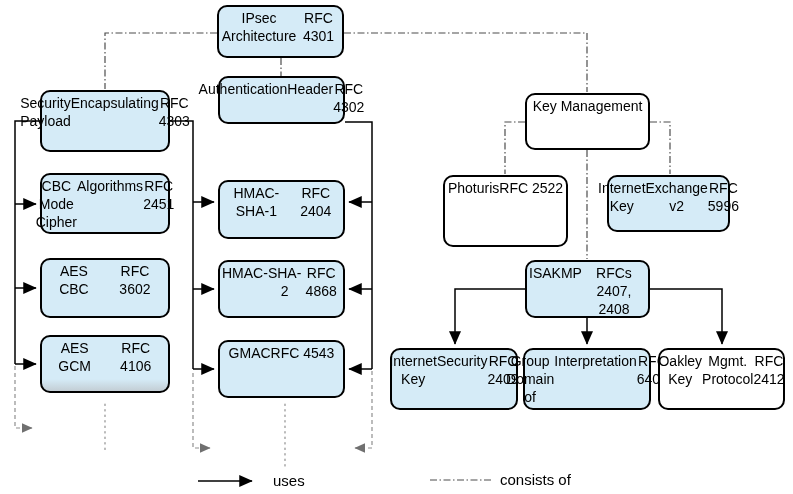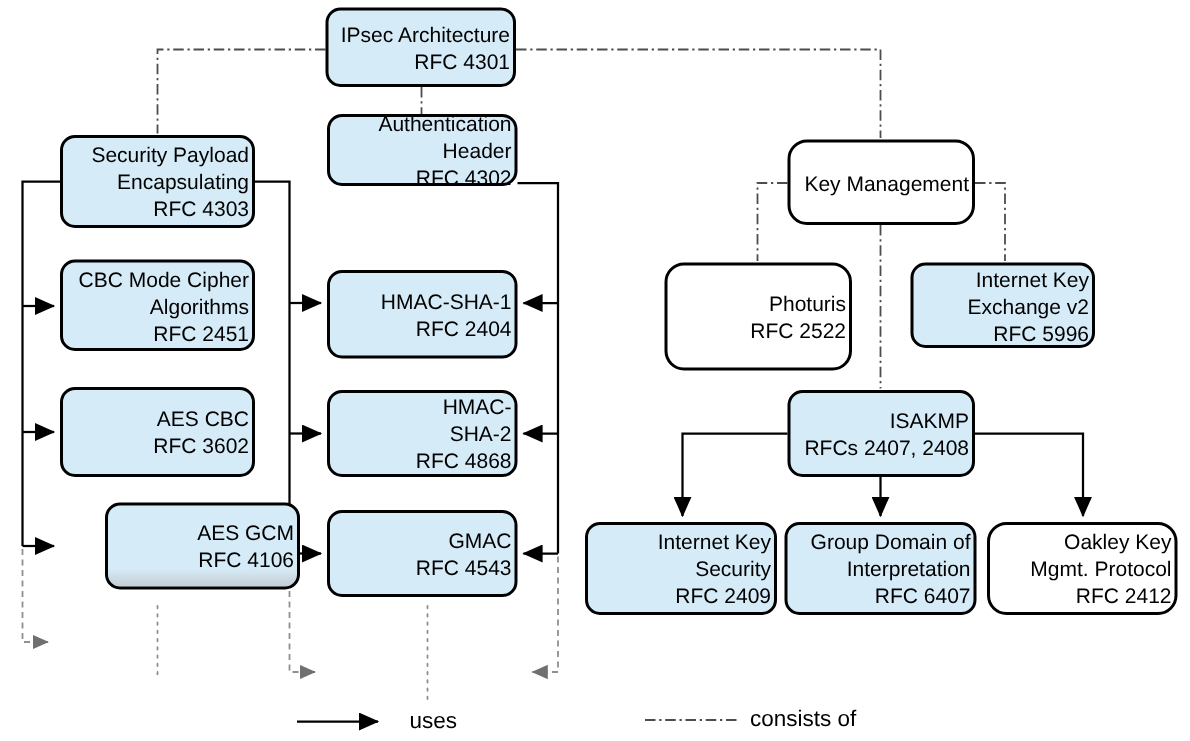--- a/index.html
+++ b/index.html
@@ -5,25 +5,25 @@
   html,body{margin:0;padding:0;background:#ffffff;}
   #canvas{
     position:relative;width:793px;height:494px;background:#fff;overflow:hidden;
     font-family:"Liberation Sans", sans-serif;color:#000;
   }
   #wires{position:absolute;left:0;top:0;width:793px;height:494px;}
   .node{
     position:absolute;box-sizing:border-box;
     border:2px solid #000;border-radius:10px;
     background:var(--node-fill,#d5ebf7);
-    display:flex;flex-direction:column;justify-content:center;align-items:flex-end;
+    display:flex;flex-direction:row;justify-content:center;align-items:flex-start;
     text-align:center;font-size:14px;line-height:18px;padding:2px;
   }
-  .node.white{background:var(--node-fill-plain,#ffffff);border-radius:13px;}
-  .node.shaded{background:linear-gradient(180deg,var(--node-fill,#d5ebf7) 0%,var(--node-fill,#d5ebf7) 78%,#c3cdd4 100%);margin-left:30px;}
+  .node.white{background:var(--node-fill-plain,#ffffff);}
+  .node.shaded{background:linear-gradient(180deg,var(--node-fill,#d5ebf7) 0%,var(--node-fill,#d5ebf7) 78%,#c3cdd4 100%);}
   .legend-label{position:absolute;font-size:15px;line-height:17px;}
 </style>
 </head>
 <body>
 
 <div id="canvas">
 
   <svg id="wires" viewBox="0 0 793 494" xmlns="http://www.w3.org/2000/svg">
     <defs>
       <marker id="arrBlack" markerWidth="10" markerHeight="8" refX="8.5" refY="4" orient="auto">

